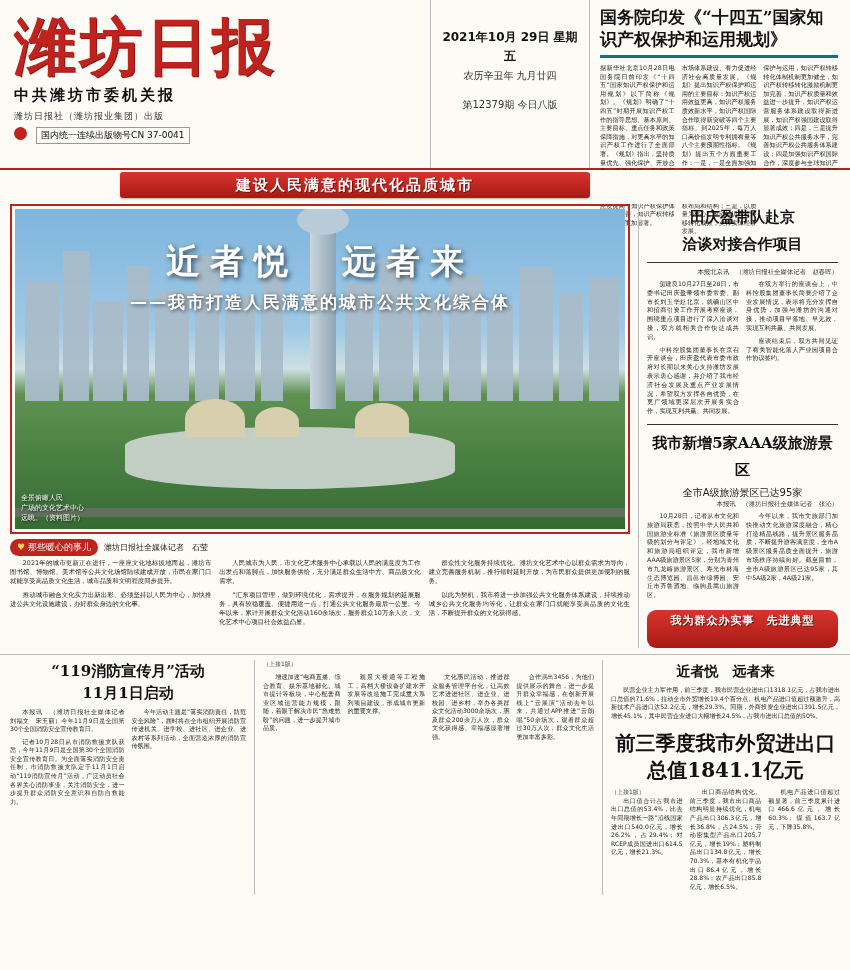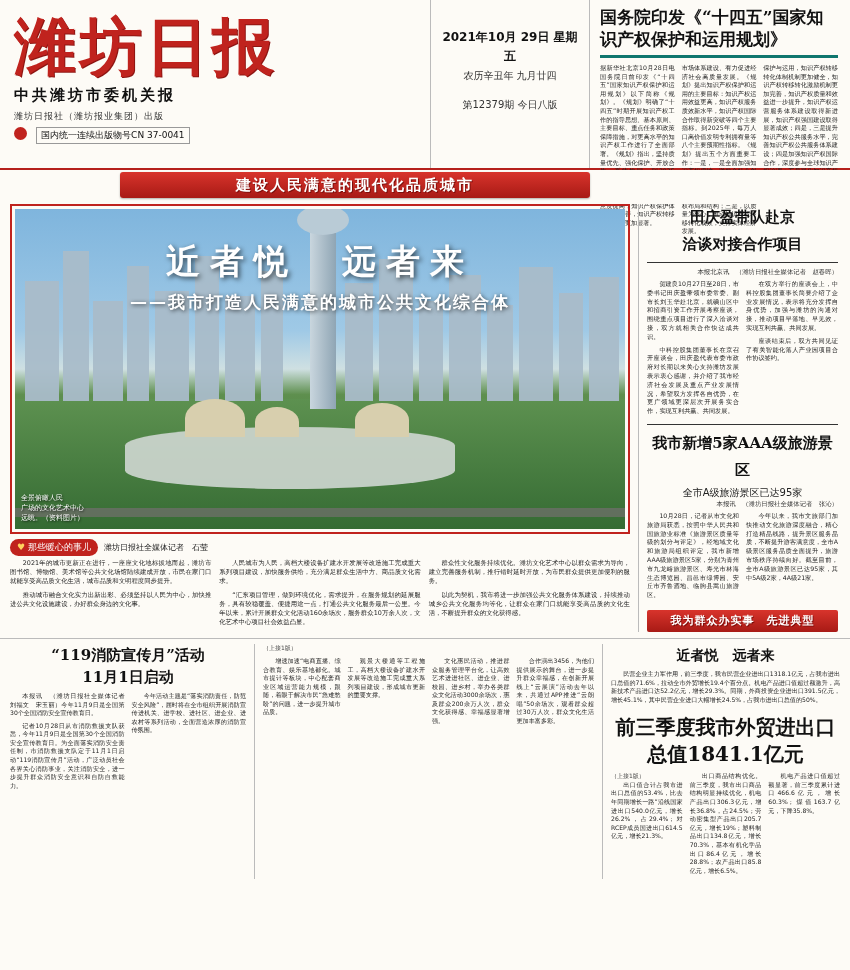--- a/index.html
+++ b/index.html
@@ -116,21 +116,21 @@
     font-family:"DejaVu Serif","Liberation Serif",serif;font-weight:bold;
     font-size:15px;line-height:27px;text-align:center;color:#111;
   }
   .rc-rule{border-top:1px solid #333;margin:4px 0 5px;}
   .rc-byline{font-size:6.4px;color:#333;text-align:right;margin-bottom:3px;}
   .rc-cols{display:flex;gap:7px;}
   .rc-col{flex:1;font-size:6.2px;line-height:8.8px;text-align:justify;color:#222;}
   .rc-col p{margin:0 0 4px;text-indent:2em;}
   .rc-sub{font-size:10px;text-align:center;color:#222;margin-top:2px;}
   .rc-banner{
-    margin-top:6px;height:22px;background:linear-gradient(#d8342c,#a81a15);border-radius:2px;
+    margin-top:6px;height:38px;background:linear-gradient(#d8342c,#a81a15);border-radius:9px;
     color:#fff;font-size:11px;font-weight:bold;line-height:22px;text-align:center;letter-spacing:1px;
     font-family:"DejaVu Serif","Liberation Serif",serif;text-shadow:1px 1px 0 #7d0f0b;
   }
 
   
   .bottom{display:flex;margin-top:6px;padding:0 10px;box-sizing:border-box;gap:8px;border-top:1px solid #bbb;padding-top:5px;}
   .bl{width:245px;border-right:1px solid #bbb;padding-right:8px;box-sizing:border-box;}
   .bm{width:340px;border-right:1px solid #bbb;padding-right:8px;box-sizing:border-box;}
   .br{flex:1;}
   .b-head{
@@ -228,21 +228,21 @@
         </span>
         <span class="cap-line">潍坊日报社全媒体记者　石莹</span>
       </div>
 
       <div class="three-cols">
         <div class="tc">
           <p>2021年的城市更新正在进行，一座座文化地标拔地而起，潍坊市图书馆、博物馆、美术馆等公共文化场馆陆续建成开放，市民在家门口就能享受高品质文化生活，城市品质和文明程度同步提升。</p>
           <p>推动城市融合文化实力出新出彩、必须坚持以人民为中心，加快推进公共文化设施建设，办好群众身边的文化事。</p>
         </div>
         <div class="tc">
-          <p>人民城市为人民，高档大楼设备扩建水开发展等改造施工完成重大系列项目建设，加快服务供给，充分满足群众生活中方、商品质文化需求。</p>
+          <p>人民城市为人民，市文化艺术服务中心承载以人民的满意度为工作出发点和落脚点，加快服务供给，充分满足群众生活中方、商品质文化需求。</p>
           <p>“汇东项目管理，做到环境优化，需求提升，在服务规划的延展服务，具有较稳覆盖、便捷用途一点，打通公共文化服务最后一公里。今年以来，累计开展群众文化活动160余场次，服务群众10万余人次，文化艺术中心项目社会效益凸显。</p>
         </div>
         <div class="tc">
           <p>群众性文化服务持续优化。潍坊文化艺术中心以群众需求为导向，建立完善服务机制，推行错时延时开放，为市民群众提供更加便利的服务。</p>
           <p>以此为契机，我市将进一步加强公共文化服务体系建设，持续推动城乡公共文化服务均等化，让群众在家门口就能享受高品质的文化生活，不断提升群众的文化获得感。</p>
         </div>
       </div>
     </div>
 
     <div class="col-right">

